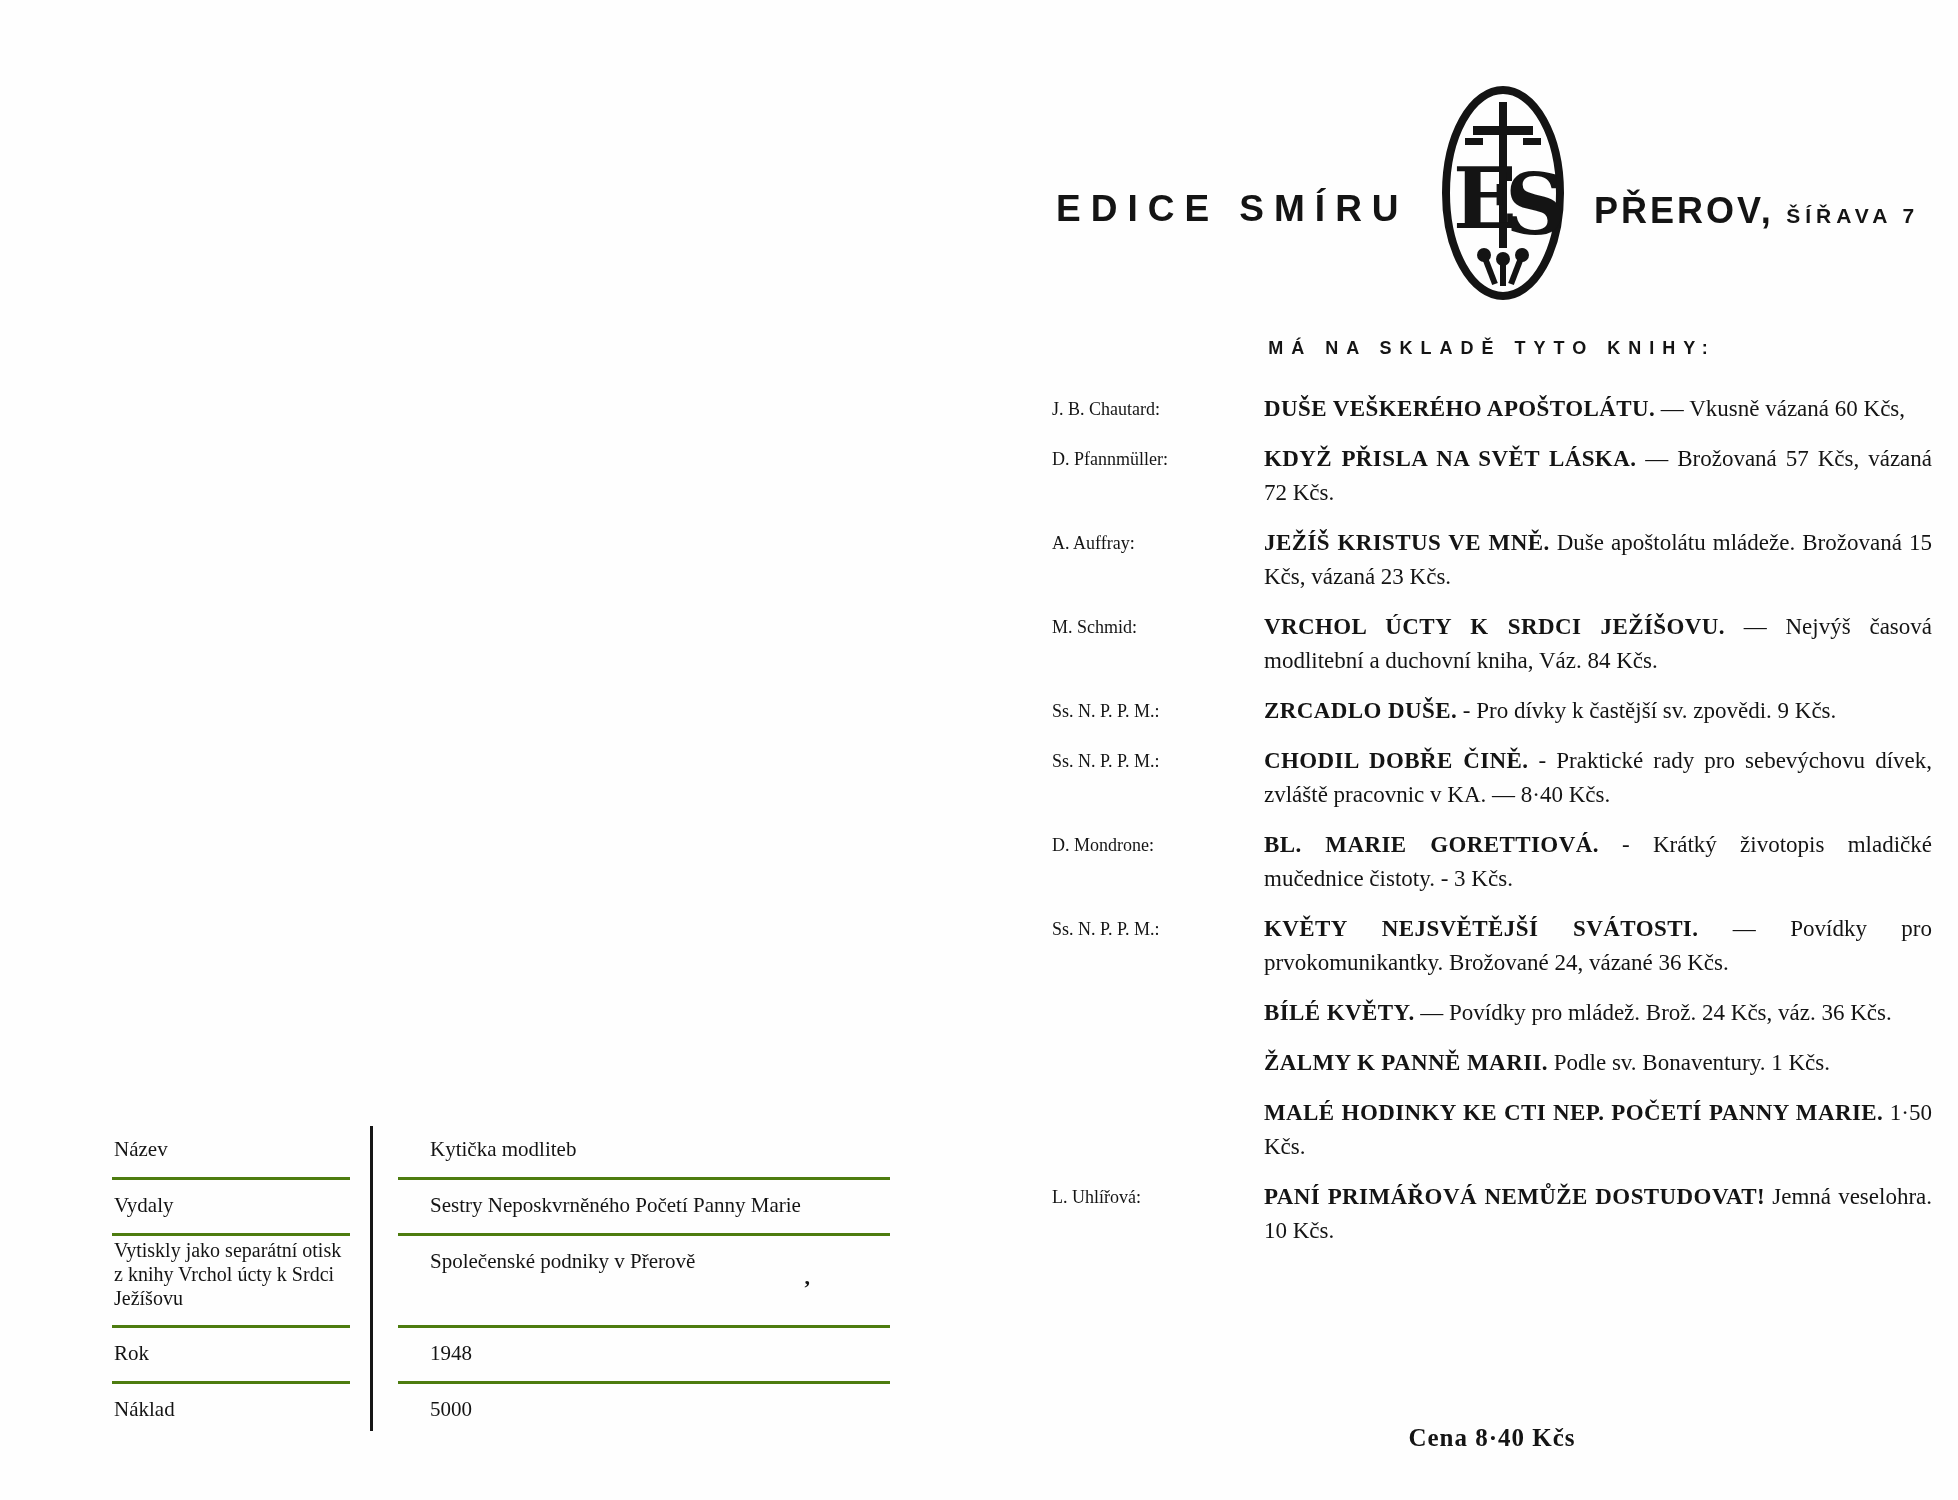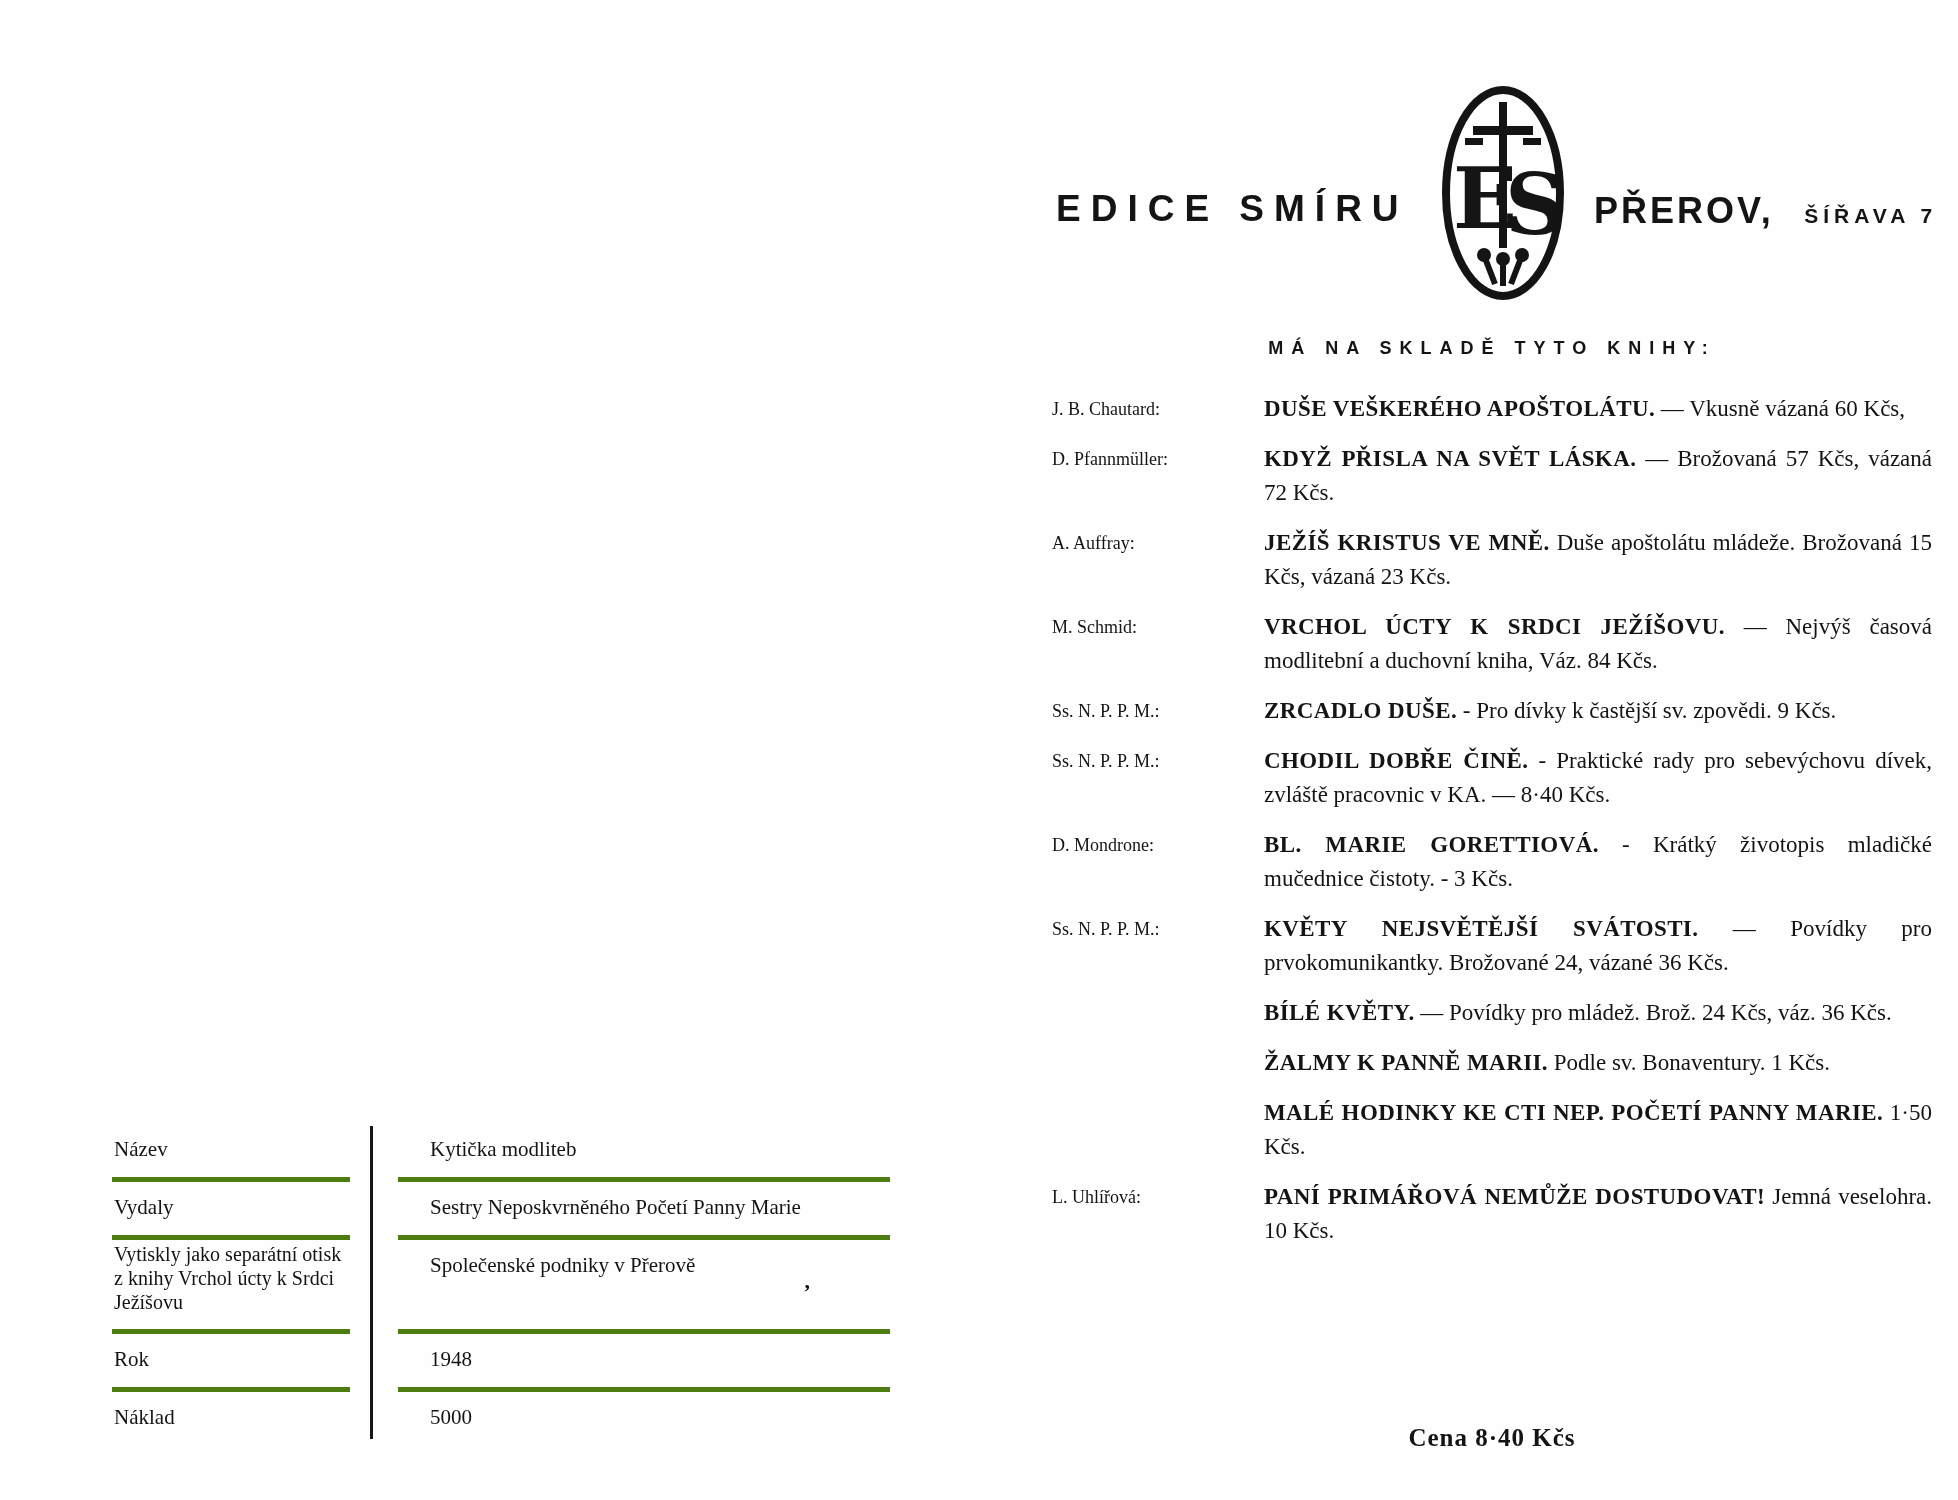--- a/index.html
+++ b/index.html
@@ -15,21 +15,21 @@
   
   .colophon{
     position:absolute; left:112px; top:1124px; width:778px;
   }
   .colophon .vdivider{
     position:absolute; left:258px; top:2px; bottom:6px; width:3px;
     background:#161616;
   }
   .trow{display:flex; align-items:stretch;}
   .trow .cell{
-    border-bottom:5px solid #4d7c0f;
+    border-bottom:3px solid #4d7c0f;
     padding:13px 4px 15px 2px;
     font-size:21px; line-height:25px;
   }
   .trow .label{width:232px; margin-right:26px;}
   .trow .value{flex:1; margin-left:22px; padding-left:32px; position:relative;}
   .trow:last-child .cell{border-bottom:none;}
   .trow.multiline .label{font-size:20px; line-height:24px; padding-top:2px;}
   .print-mark{
     position:absolute; right:80px; top:28px; font-size:22px; font-weight:bold;
   }
@@ -40,21 +40,21 @@
     font-family:"Liberation Sans", sans-serif;
     font-weight:bold; font-size:37px; letter-spacing:10px;
     white-space:nowrap;
   }
   .logo{position:absolute; left:1437px; top:80px; width:132px; height:226px;}
   .brand-right{
     position:absolute; left:1594px; top:190px; white-space:nowrap;
     font-family:"Liberation Sans", sans-serif; font-weight:bold;
   }
   .brand-right .city{font-size:36px; letter-spacing:3px;}
-  .brand-right .street{font-size:21px; letter-spacing:5px; margin-left:26px;}
+  .brand-right .street{font-size:21px; letter-spacing:5px; margin-left:8px;}
 
   .catalog-heading{
     position:absolute; left:1052px; top:338px; width:880px;
     text-align:center;
     font-family:"Liberation Sans", sans-serif;
     font-weight:bold; font-size:18px; letter-spacing:8px;
     white-space:nowrap;
   }
 
   

